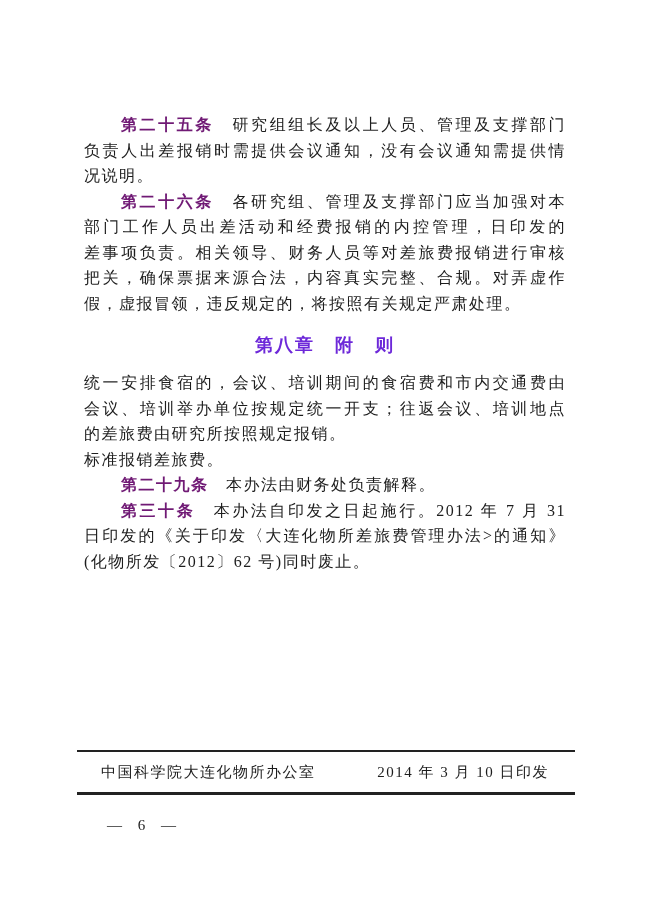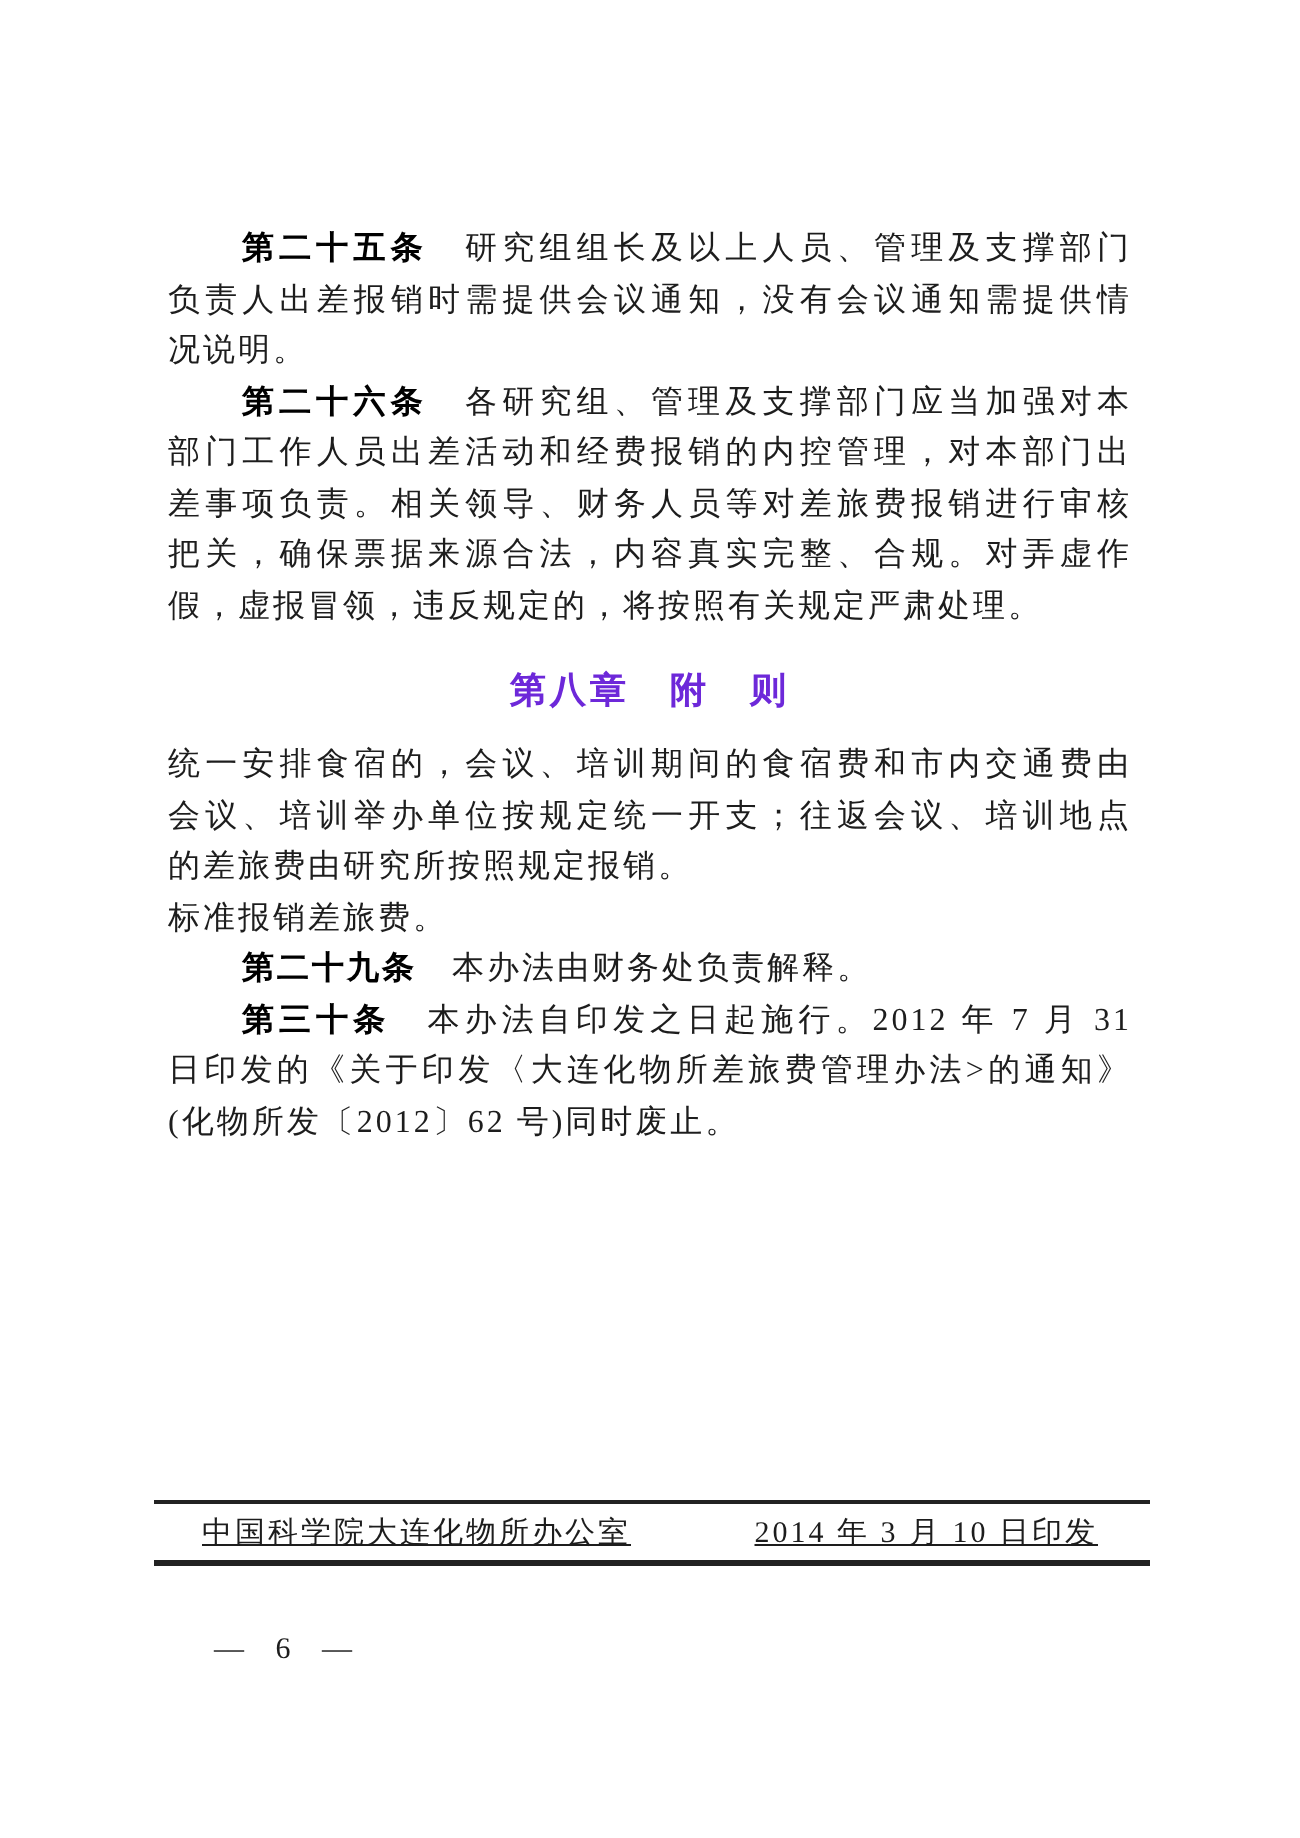--- a/index.html
+++ b/index.html
@@ -29,21 +29,21 @@
     white-space: normal;
     text-align: justify;
     text-align-last: justify;
     text-justify: inter-character;
   }
   .line.last {
     text-align: center;
     text-align-last: left;
   }
   .indent { text-indent: 37px; }
-  .num { font-weight: bold; color: #000000; }
+  .num { font-weight: bold; color: #701a75; }
   .heading {
     margin: 16px 0 12px 0;
     height: 26px;
     line-height: 26px;
     font-size: 18px;
     font-weight: bold;
     text-align: center;
     letter-spacing: 2px;
     color: #6d28d9;
   }
@@ -53,25 +53,24 @@
     top: 750px;
     width: 498px;
     box-sizing: border-box;
     border-top: 2px solid #222222;
     border-bottom: 3px solid #222222;
   }
   .colophon-row {
     display: flex;
     justify-content: space-between;
     align-items: center;
-    height: 28px;
+    height: 40px;
     padding: 0 26px 0 24px;
     font-size: 15px;
     letter-spacing: 1.5px;
-    text-decoration: underline;
   }
   .page-num {
     position: absolute;
     left: 107px;
     top: 813px;
     height: 25px;
     line-height: 25px;
     font-size: 15px;
     word-spacing: 12px;
     color: #1d1d1d;
@@ -85,21 +84,21 @@
   <main class="content">
 
     <section>
       <div class="line j indent"><span class="num">第二十五条</span><span>　研究组组长及以上人员、管理及支撑部门</span></div>
       <div class="line j">负责人出差报销时需提供会议通知，没有会议通知需提供情</div>
       <div class="line last">况说明。</div>
     </section>
 
     <section>
       <div class="line j indent"><span class="num">第二十六条</span><span>　各研究组、管理及支撑部门应当加强对本</span></div>
-      <div class="line j">部门工作人员出差活动和经费报销的内控管理，对本部门出</div>
+      <div class="line j">部门工作人员出差活动和经费报销的内控管理，日印发的</div>
       <div class="line j">差事项负责。相关领导、财务人员等对差旅费报销进行审核</div>
       <div class="line j">把关，确保票据来源合法，内容真实完整、合规。对弄虚作</div>
       <div class="line last">假，虚报冒领，违反规定的，将按照有关规定严肃处理。</div>
     </section>
 
     <div class="heading">第八章　附　则</div>
 
     <section>
       <div class="line j">统一安排食宿的，会议、培训期间的食宿费和市内交通费由</div>
       <div class="line j">会议、培训举办单位按规定统一开支；往返会议、培训地点</div>

